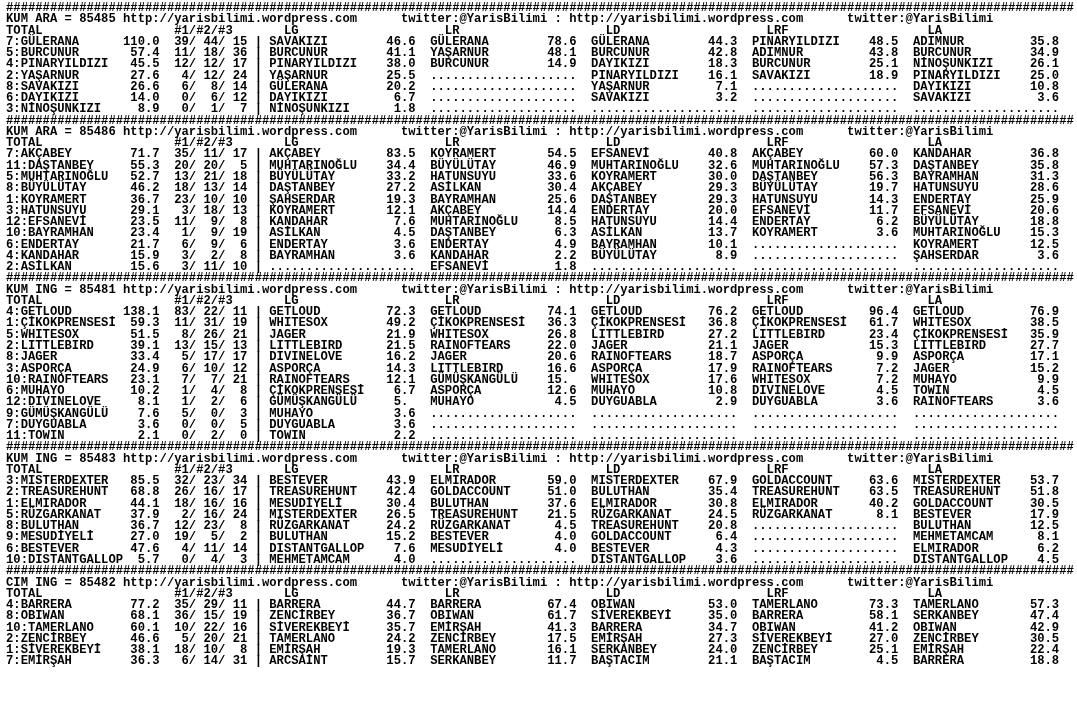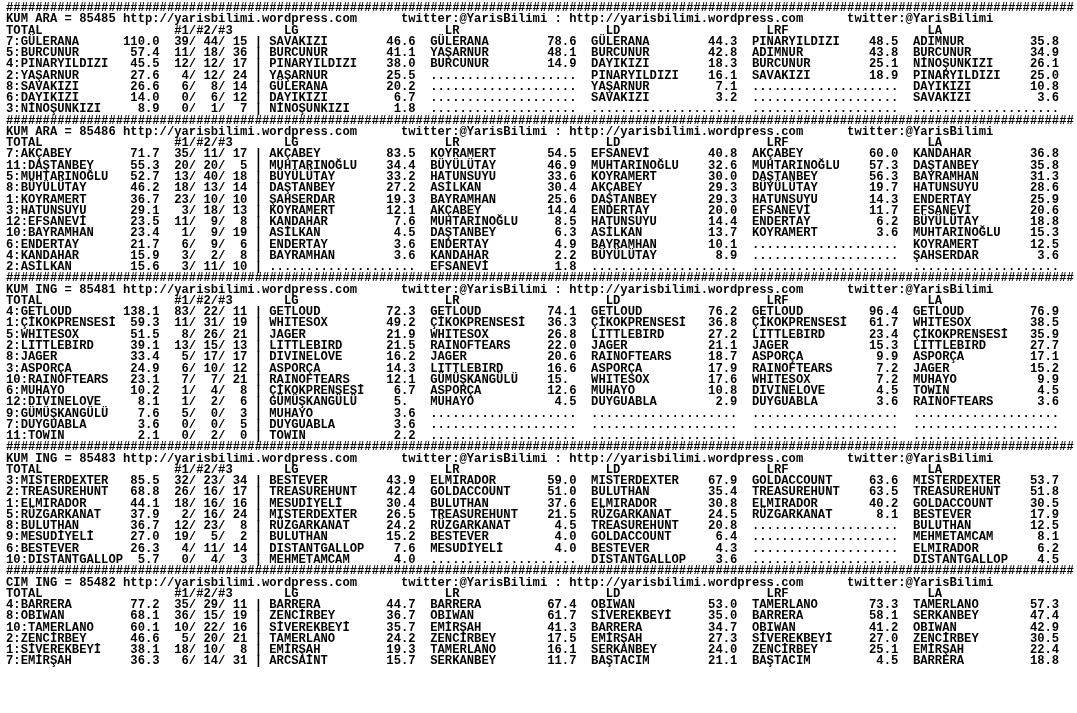--- a/index.html
+++ b/index.html
@@ -28,21 +28,21 @@
       <div class="ln">8:SAVAKIZI       26.6   6/  8/ 14 | GÜLERANA        20.2  ....................  YAŞARNUR         7.1  ....................  DAYIKIZI        10.8</div>
       <div class="ln">6:DAYIKIZI       14.0   0/  6/ 12 | DAYIKIZI         6.7  ....................  SAVAKIZI         3.2  ....................  SAVAKIZI         3.6</div>
       <div class="ln">3:NİNOŞUNKIZI     8.9   0/  1/  7 | NİNOŞUNKIZI      1.8  ....................  ....................  ....................  ....................</div>
     </section>
     <section class="sec">
       <div class="ln">##################################################################################################################################################</div>
       <div class="ln">KUM ARA = 85486 http://yarisbilimi.wordpress.com      twitter:@YarisBilimi : http://yarisbilimi.wordpress.com      twitter:@YarisBilimi</div>
       <div class="ln">TOTAL                  #1/#2/#3       LG                    LR                    LD                    LRF                   LA</div>
       <div class="ln">7:AKÇABEY        71.7  35/ 11/ 17 | AKÇABEY         83.5  KOYRAMERT       54.5  EFSANEVİ        40.8  AKÇABEY         60.0  KANDAHAR        36.8</div>
       <div class="ln">11:DAŞTANBEY     55.3  20/ 20/  5 | MUHTARINOĞLU    34.4  BÜYÜLÜTAY       46.9  MUHTARINOĞLU    32.6  MUHTARINOĞLU    57.3  DAŞTANBEY       35.8</div>
-      <div class="ln">5:MUHTARINOĞLU   52.7  13/ 40/ 18 | BÜYÜLÜTAY       33.2  HATUNSUYU       33.6  KOYRAMERT       30.0  DAŞTANBEY       56.3  BAYRAMHAN       31.3</div>
+      <div class="ln">5:MUHTARINOĞLU   52.7  13/ 21/ 18 | BÜYÜLÜTAY       33.2  HATUNSUYU       33.6  KOYRAMERT       30.0  DAŞTANBEY       56.3  BAYRAMHAN       31.3</div>
       <div class="ln">8:BÜYÜLÜTAY      46.2  18/ 13/ 14 | DAŞTANBEY       27.2  ASİLKAN         30.4  AKÇABEY         29.3  BÜYÜLÜTAY       19.7  HATUNSUYU       28.6</div>
       <div class="ln">1:KOYRAMERT      36.7  23/ 10/ 10 | ŞAHSERDAR       19.3  BAYRAMHAN       25.6  DAŞTANBEY       29.3  HATUNSUYU       14.3  ENDERTAY        25.9</div>
       <div class="ln">3:HATUNSUYU      29.1   3/ 18/ 13 | KOYRAMERT       12.1  AKÇABEY         14.4  ENDERTAY        20.0  EFSANEVİ        11.7  EFSANEVİ        20.6</div>
       <div class="ln">12:EFSANEVİ      23.5  11/  9/  8 | KANDAHAR         7.6  MUHTARINOĞLU     8.5  HATUNSUYU       14.4  ENDERTAY         6.2  BÜYÜLÜTAY       18.8</div>
       <div class="ln">10:BAYRAMHAN     23.4   1/  9/ 19 | ASİLKAN          4.5  DAŞTANBEY        6.3  ASİLKAN         13.7  KOYRAMERT        3.6  MUHTARINOĞLU    15.3</div>
       <div class="ln">6:ENDERTAY       21.7   6/  9/  6 | ENDERTAY         3.6  ENDERTAY         4.9  BAYRAMHAN       10.1  ....................  KOYRAMERT       12.5</div>
       <div class="ln">4:KANDAHAR       15.9   3/  2/  8 | BAYRAMHAN        3.6  KANDAHAR         2.2  BÜYÜLÜTAY        8.9  ....................  ŞAHSERDAR        3.6</div>
       <div class="ln">2:ASİLKAN        15.6   3/ 11/ 10 | ....................  EFSANEVİ         1.8  ....................  ....................  ....................</div>
     </section>
     <section class="sec">
@@ -65,21 +65,21 @@
     <section class="sec">
       <div class="ln">##################################################################################################################################################</div>
       <div class="ln">KUM ING = 85483 http://yarisbilimi.wordpress.com      twitter:@YarisBilimi : http://yarisbilimi.wordpress.com      twitter:@YarisBilimi</div>
       <div class="ln">TOTAL                  #1/#2/#3       LG                    LR                    LD                    LRF                   LA</div>
       <div class="ln">3:MISTERDEXTER   85.5  32/ 23/ 34 | BESTEVER        43.9  ELMIRADOR       59.0  MISTERDEXTER    67.9  GOLDACCOUNT     63.6  MISTERDEXTER    53.7</div>
       <div class="ln">2:TREASUREHUNT   68.8  26/ 16/ 17 | TREASUREHUNT    42.4  GOLDACCOUNT     51.0  BULUTHAN        35.4  TREASUREHUNT    63.5  TREASUREHUNT    51.8</div>
       <div class="ln">1:ELMIRADOR      44.1  18/ 16/ 16 | MESUDİYELİ      30.4  BULUTHAN        37.6  ELMIRADOR       30.8  ELMIRADOR       40.2  GOLDACCOUNT     30.5</div>
       <div class="ln">5:RÜZGARKANAT    37.9   2/ 16/ 24 | MISTERDEXTER    26.5  TREASUREHUNT    21.5  RÜZGARKANAT     24.5  RÜZGARKANAT      8.1  BESTEVER        17.9</div>
       <div class="ln">8:BULUTHAN       36.7  12/ 23/  8 | RÜZGARKANAT     24.2  RÜZGARKANAT      4.5  TREASUREHUNT    20.8  ....................  BULUTHAN        12.5</div>
       <div class="ln">9:MESUDİYELİ     27.0  19/  5/  2 | BULUTHAN        15.2  BESTEVER         4.0  GOLDACCOUNT      6.4  ....................  MEHMETAMCAM      8.1</div>
-      <div class="ln">6:BESTEVER       26.3   4/ 11/ 14 | DISTANTGALLOP    7.6  MESUDİYELİ       4.0  BESTEVER         4.3  ....................  ELMIRADOR        6.2</div>
+      <div class="ln">6:BESTEVER       47.6   4/ 11/ 14 | DISTANTGALLOP    7.6  MESUDİYELİ       4.0  BESTEVER         4.3  ....................  ELMIRADOR        6.2</div>
       <div class="ln">10:DISTANTGALLOP  5.7   0/  4/  3 | MEHMETAMCAM      4.0  ....................  DISTANTGALLOP    3.6  ....................  DISTANTGALLOP    4.5</div>
     </section>
     <section class="sec">
       <div class="ln">##################################################################################################################################################</div>
       <div class="ln">CIM ING = 85482 http://yarisbilimi.wordpress.com      twitter:@YarisBilimi : http://yarisbilimi.wordpress.com      twitter:@YarisBilimi</div>
       <div class="ln">TOTAL                  #1/#2/#3       LG                    LR                    LD                    LRF                   LA</div>
       <div class="ln">4:BARRERA        77.2  35/ 29/ 11 | BARRERA         44.7  BARRERA         67.4  OBIWAN          53.0  TAMERLANO       73.3  TAMERLANO       57.3</div>
       <div class="ln">8:OBIWAN         68.1  36/ 15/ 19 | ZENCİRBEY       36.7  OBIWAN          61.7  SİVEREKBEYİ     35.0  BARRERA         58.1  SERKANBEY       47.4</div>
       <div class="ln">10:TAMERLANO     60.1  10/ 22/ 16 | SİVEREKBEYİ     35.7  EMİRŞAH         41.3  BARRERA         34.7  OBIWAN          41.2  OBIWAN          42.9</div>
       <div class="ln">2:ZENCİRBEY      46.6   5/ 20/ 21 | TAMERLANO       24.2  ZENCİRBEY       17.5  EMİRŞAH         27.3  SİVEREKBEYİ     27.0  ZENCİRBEY       30.5</div>

